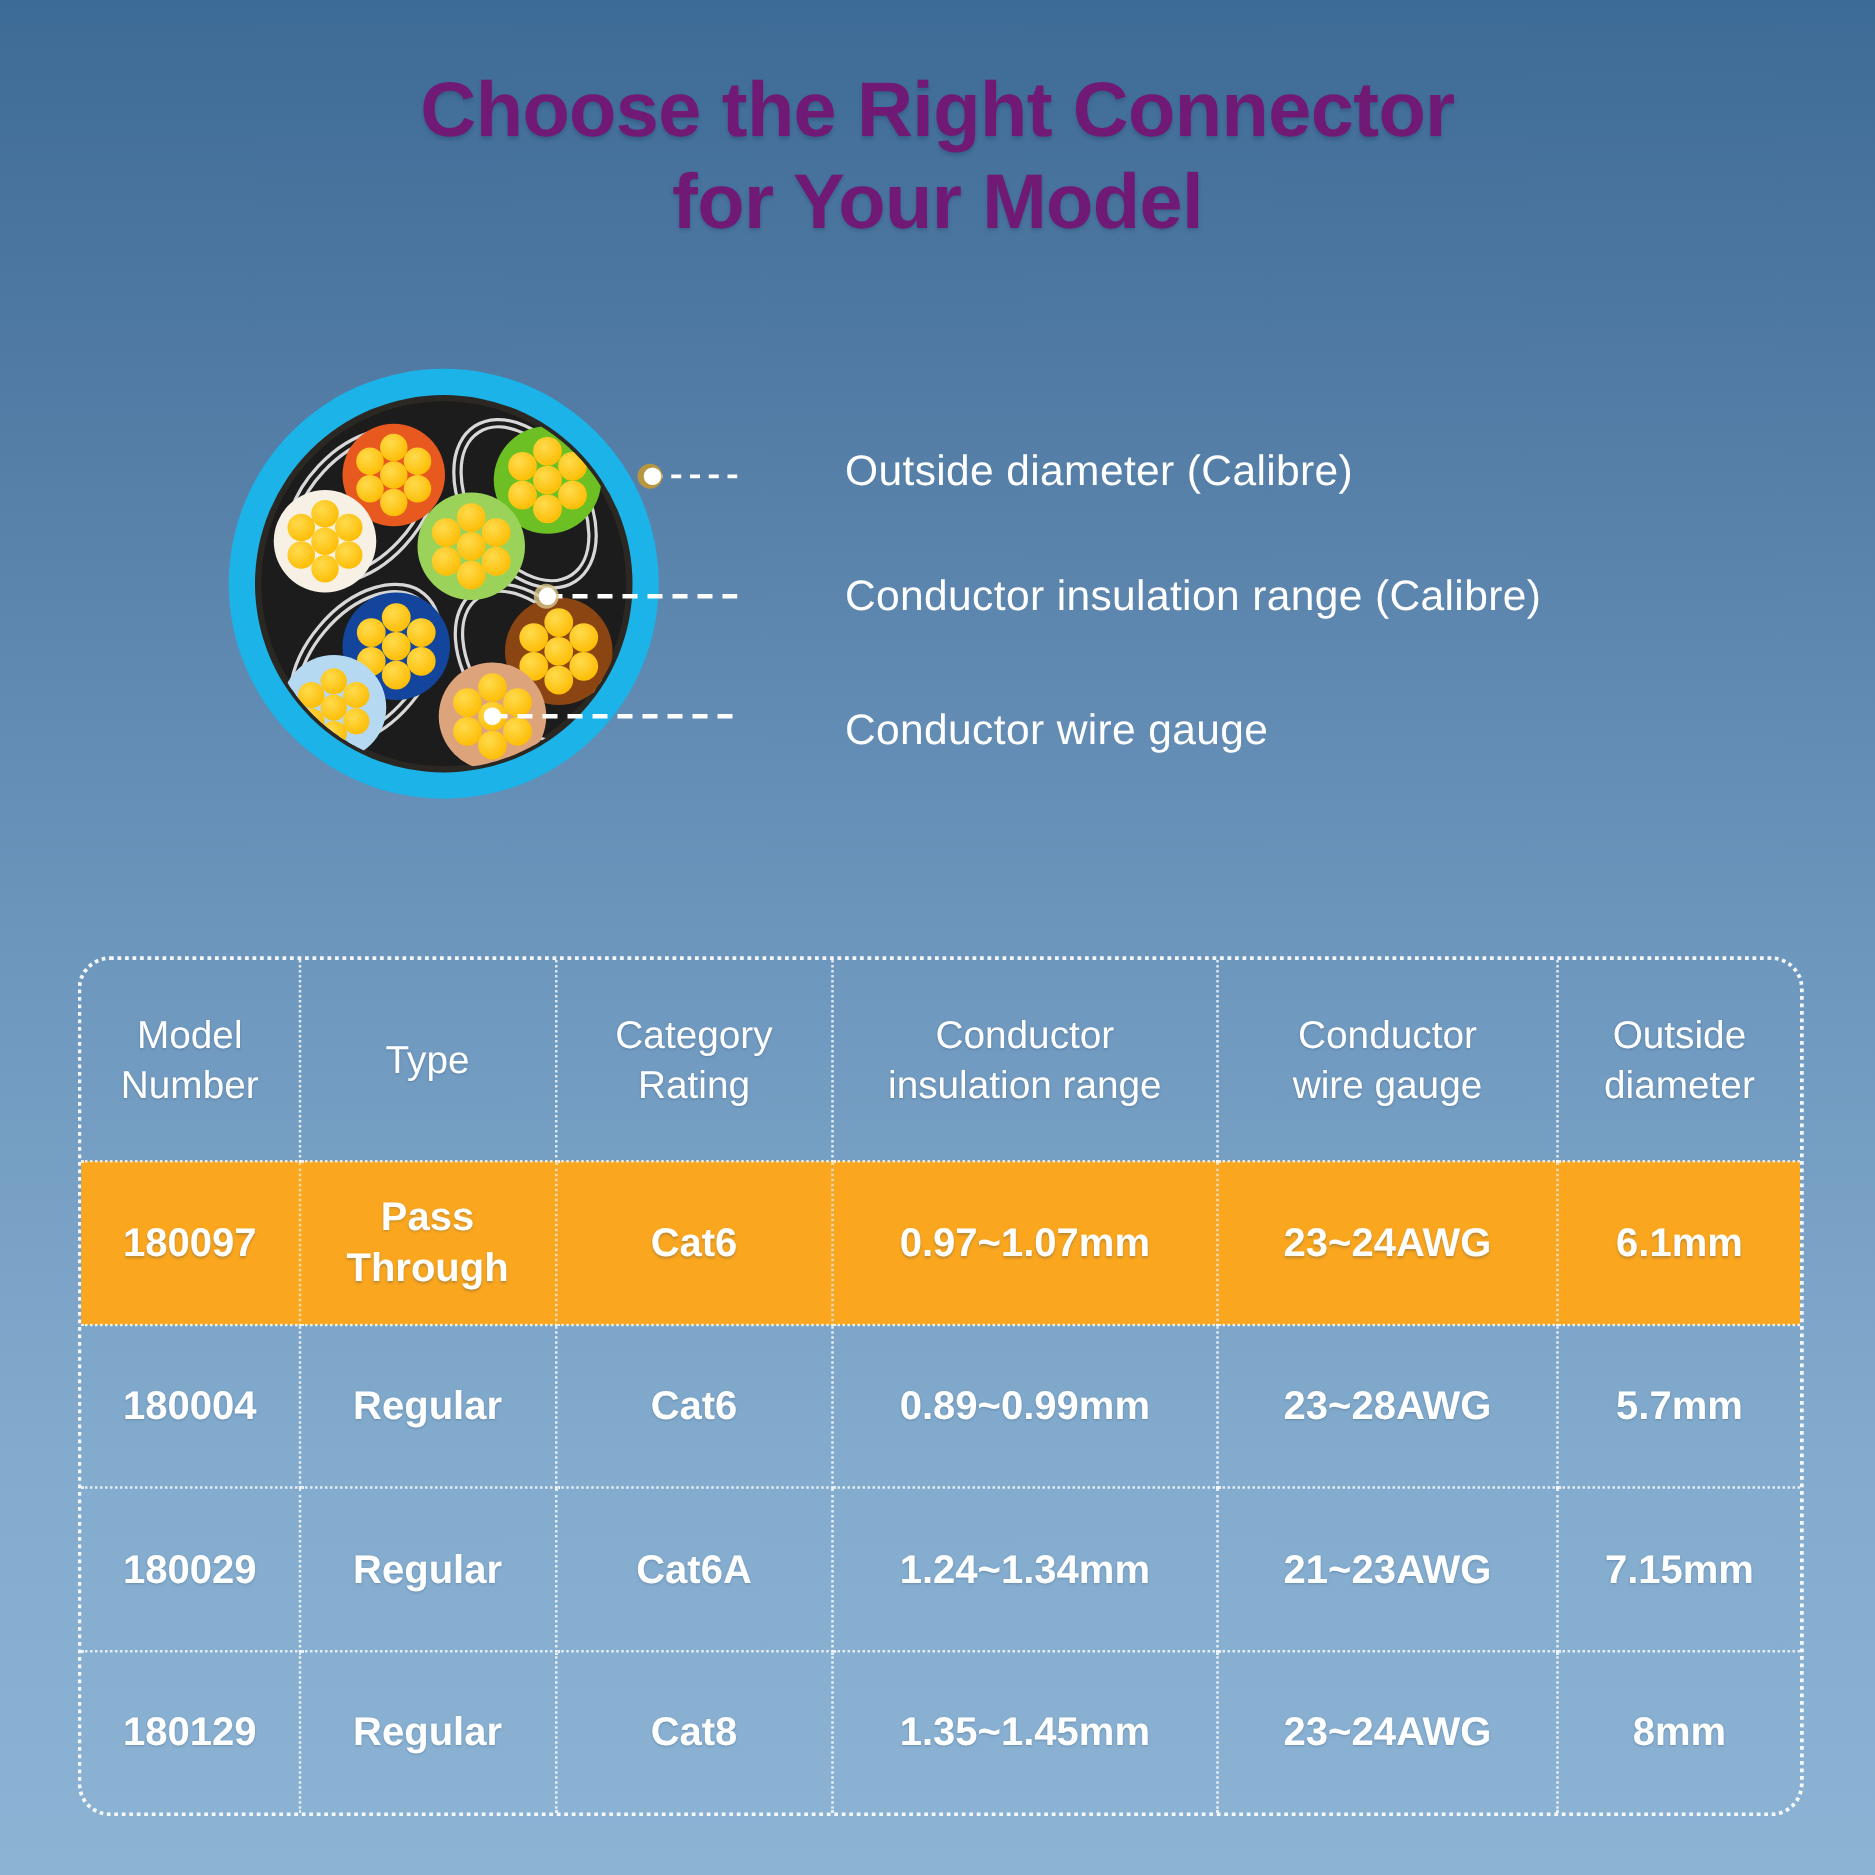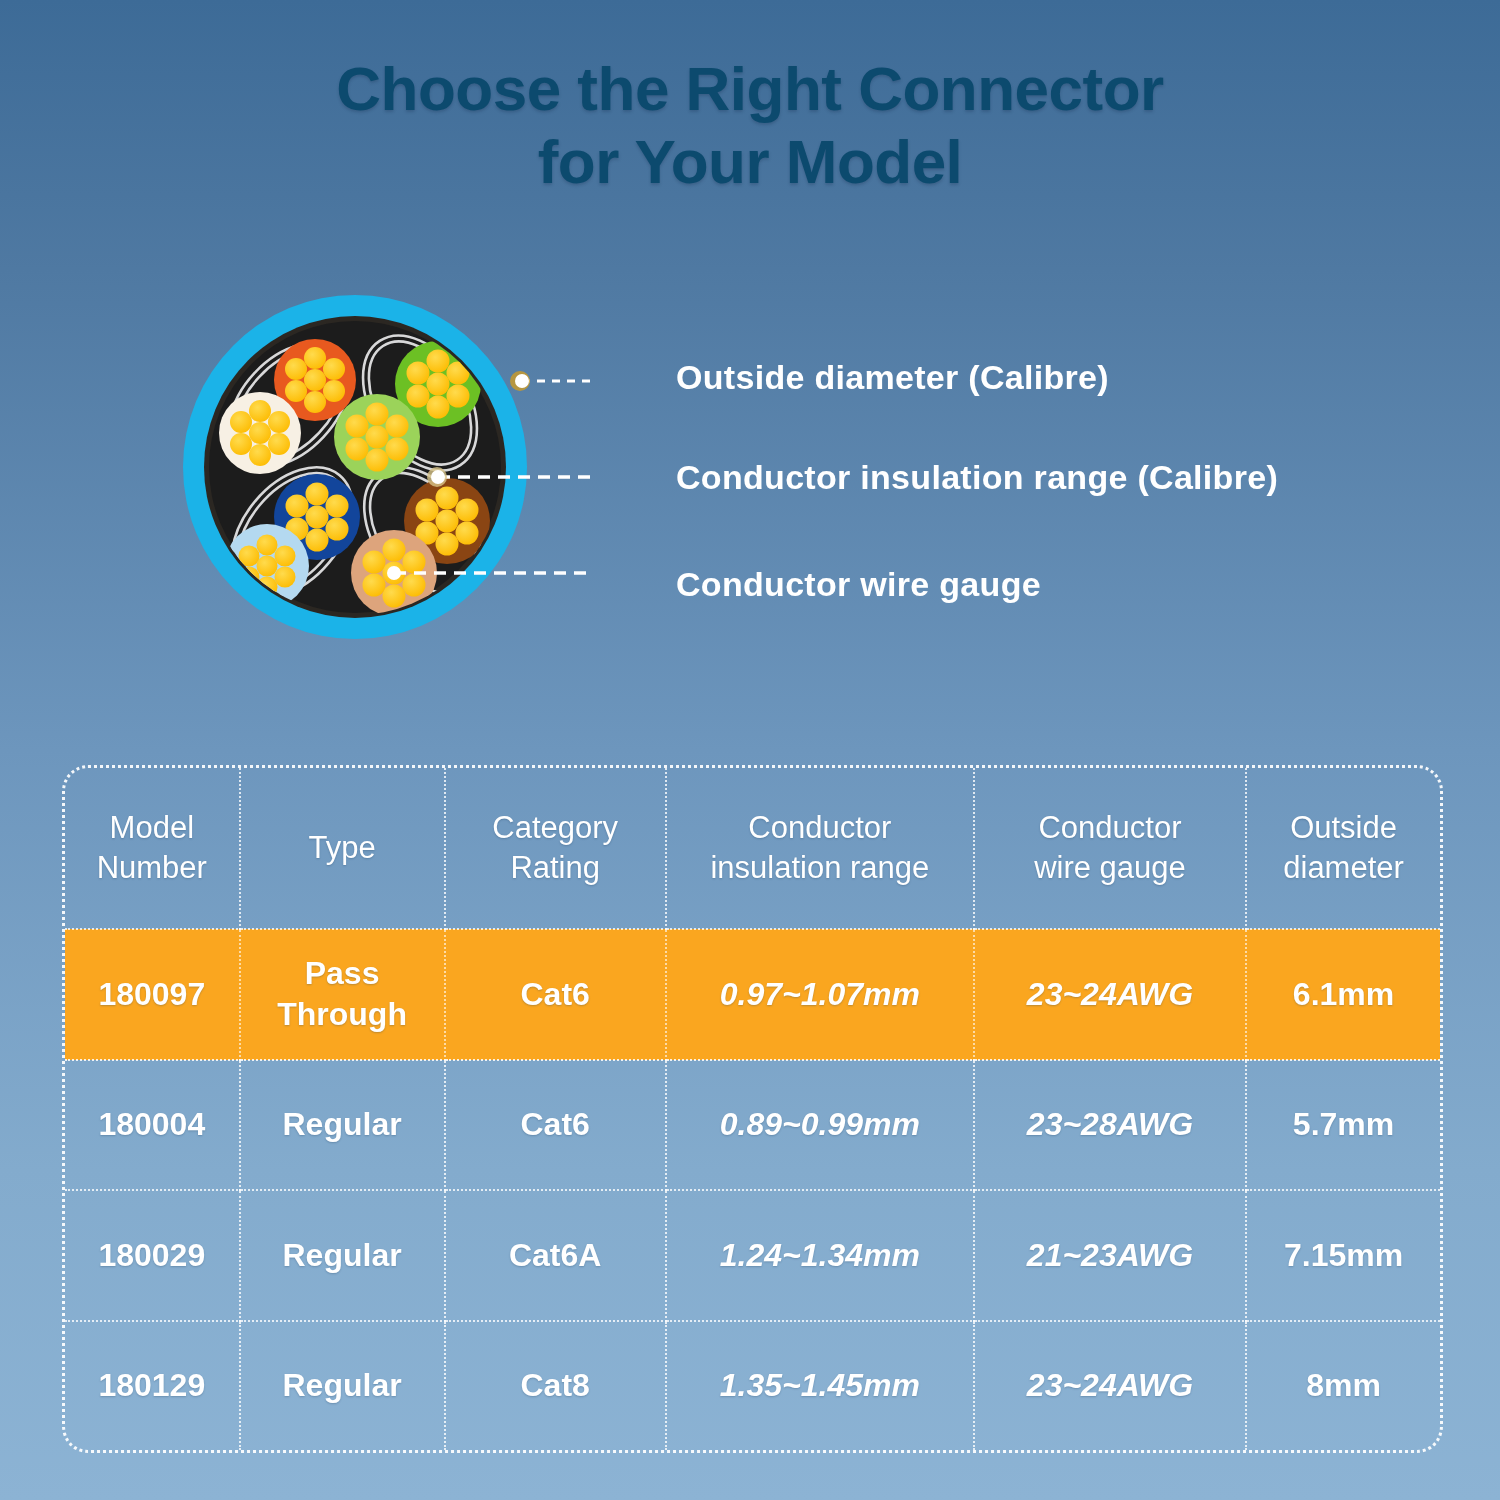--- a/index.html
+++ b/index.html
@@ -8,21 +8,21 @@
     background: linear-gradient(180deg, #3d6b97 0%, #4f79a2 18%, #6d96bd 50%, #83abcd 78%, #8cb3d4 100%);
     font-family:"Liberation Sans", sans-serif;
     overflow:hidden;
     position:relative;
   }
 
   
   .title-wrap{
     position:absolute; left:0; top:52px; width:1500px;
     text-align:center;
-    color:#0c4a6e;
+    color:#701a75;
     font-weight:bold;
     font-size:62px;
     line-height:1.18;
     letter-spacing:-0.5px;
     text-shadow:0 2px 3px rgba(20,45,75,.25);
   }
   .title-line{ display:block; }
 
   
   .diagram{
@@ -31,21 +31,21 @@
   .diagram svg{ display:block; }
 
   
   .callouts{
     position:absolute; left:676px; top:330px; width:720px; height:300px;
   }
   .callout{
     position:absolute; left:0;
     color:#ffffff;
     font-size:34px;
-    font-weight:700;
+    font-weight:400;
     white-space:nowrap;
     letter-spacing:.3px;
   }
   .c1{ top:28px; }
   .c2{ top:128px; }
   .c3{ top:235px; }
 
   
   .table-wrap{
     position:absolute; left:62px; top:765px; width:1381px; height:688px;
@@ -86,21 +86,21 @@
   }
   table.spec tbody td{
     font-size:32px;
     height:87px;
   }
   tr.highlight td{
     background:#faa61f;
     border-bottom-color:rgba(255,255,255,.85);
     border-right-color:rgba(255,255,255,.6);
   }
-  .nowrapcell{ white-space:nowrap;font-style:italic; }
+  .nowrapcell{ white-space:nowrap; }
   .twoline{ white-space:normal; }
 </style>
 </head>
 <body>
 
 <div class="title-wrap">
   <span class="title-line">Choose the Right Connector</span>
   <span class="title-line">for Your Model</span>
 </div>
 

